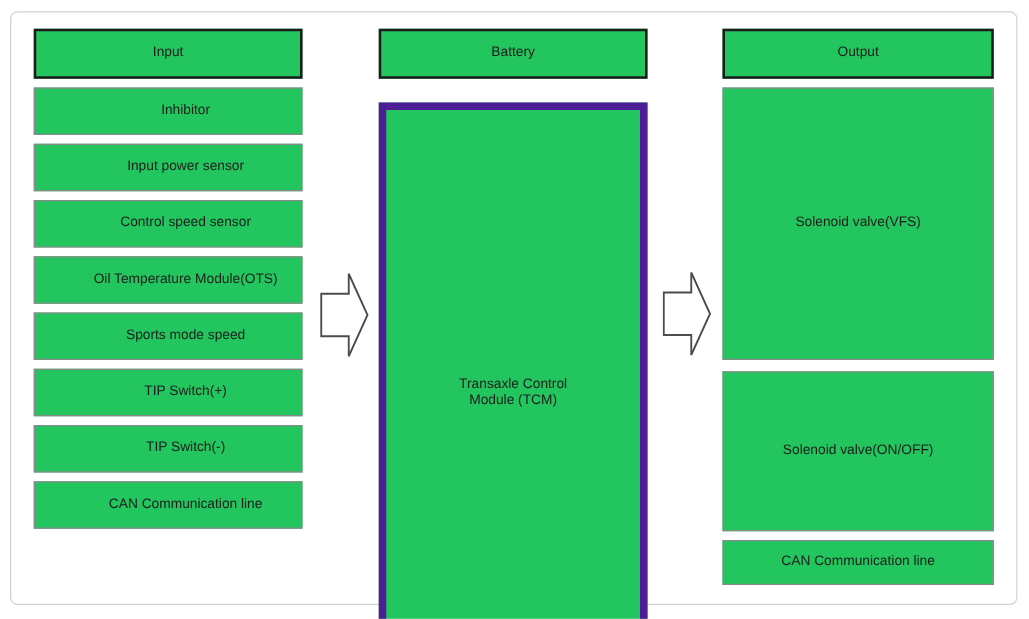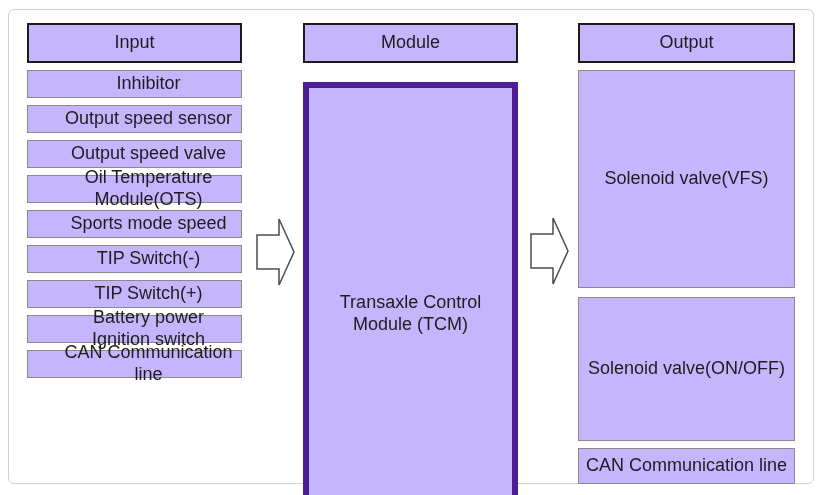--- a/index.html
+++ b/index.html
@@ -34,44 +34,44 @@
   .col-input   { left: 27px;  width: 215px; }
   .col-control { left: 303px; width: 215px; }
   .col-output  { left: 578px; width: 217px; }
 
   .box {
     box-sizing: border-box;
     display: flex;
     align-items: center;
     justify-content: center;
     text-align: center;
-    background: #c4b5fd;
-    font-size: 18px;
+    background: #22c55e;
+    font-size: 11px;
     line-height: 1.22;
     white-space: pre-line;
   }
   .header {
     height: 40px;
     border: 2px solid #1c1c1c;
   }
   .item {
     border: 1.5px solid #8a8a8a;
   }
   .col-input .item {
-    height: 28px;
+    height: 38px;
     margin-top: 7px;
     padding-left: 28px;
   }
   .control-box {
     height: 464px;
     margin-top: 19px;
     border: 6px solid #4c1d95;
   }
   .out-vfs   { height: 218px; margin-top: 7px; text-align: center; }
-  .out-onoff { height: 144px; margin-top: 9px; }
+  .out-onoff { height: 128px; margin-top: 9px; }
   .out-can   { height: 36px;  margin-top: 7px; }
 
   .arrow {
     position: absolute;
     width: 40px;
     height: 70px;
   }
   .arrow-1 { left: 256px; top: 217px; }
   .arrow-2 { left: 530px; top: 216px; }
   .arrow polygon {
@@ -82,33 +82,31 @@
   }
 </style>
 </head>
 <body>
 
 <div class="frame"></div>
 
 <div class="col col-input">
   <div class="box header">Input</div>
   <div class="box item">Inhibitor</div>
-  <div class="box item">Output speed sensor</div>
-  <div class="box item">Output speed valve</div>
+  <div class="box item">Input power sensor</div>
+  <div class="box item">Control speed sensor</div>
   <div class="box item">Oil Temperature Module(OTS)</div>
   <div class="box item">Sports mode speed</div>
+  <div class="box item">TIP Switch(+)</div>
   <div class="box item">TIP Switch(-)</div>
-  <div class="box item">TIP Switch(+)</div>
-  <div class="box item">Battery power
-Ignition switch</div>
   <div class="box item">CAN Communication line</div>
 </div>
 
 <div class="col col-control">
-  <div class="box header">Module</div>
+  <div class="box header">Battery</div>
   <div class="box control-box">Transaxle Control
 Module (TCM)</div>
 </div>
 
 <div class="col col-output">
   <div class="box header">Output</div>
   <div class="box item out-vfs">Solenoid valve(VFS)</div>
   <div class="box item out-onoff">Solenoid valve(ON/OFF)</div>
   <div class="box item out-can">CAN Communication line</div>
 </div>

